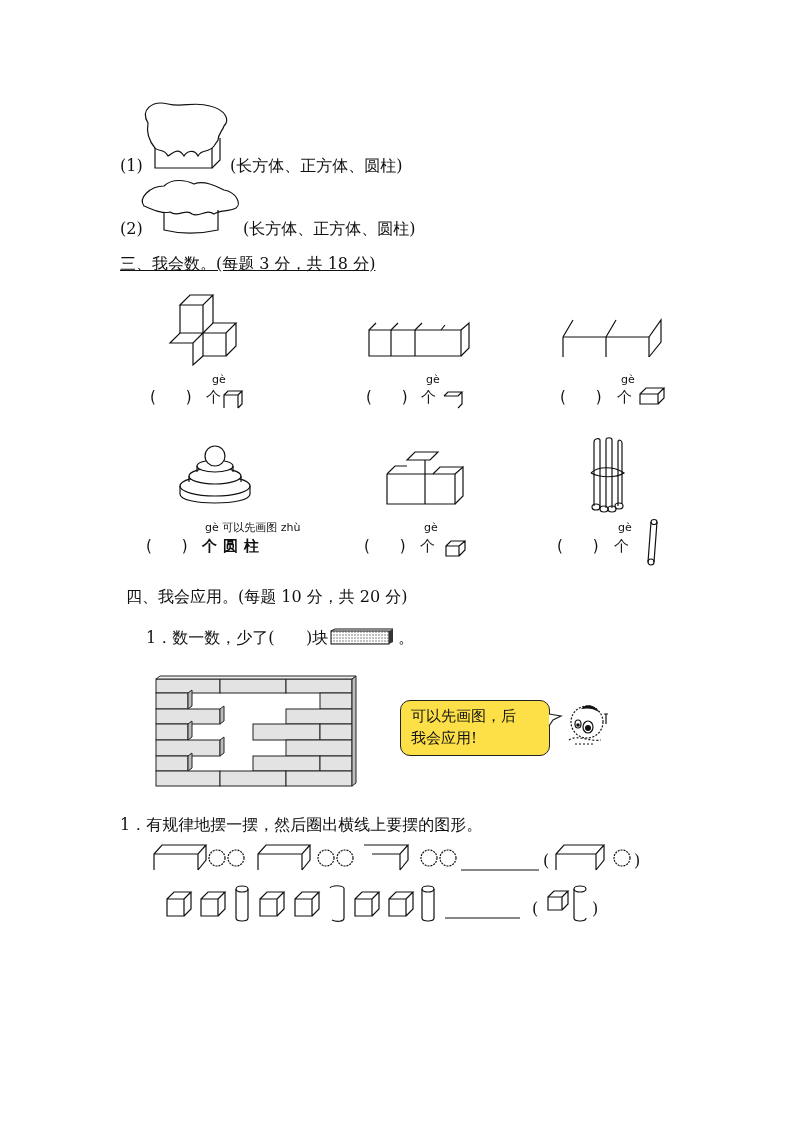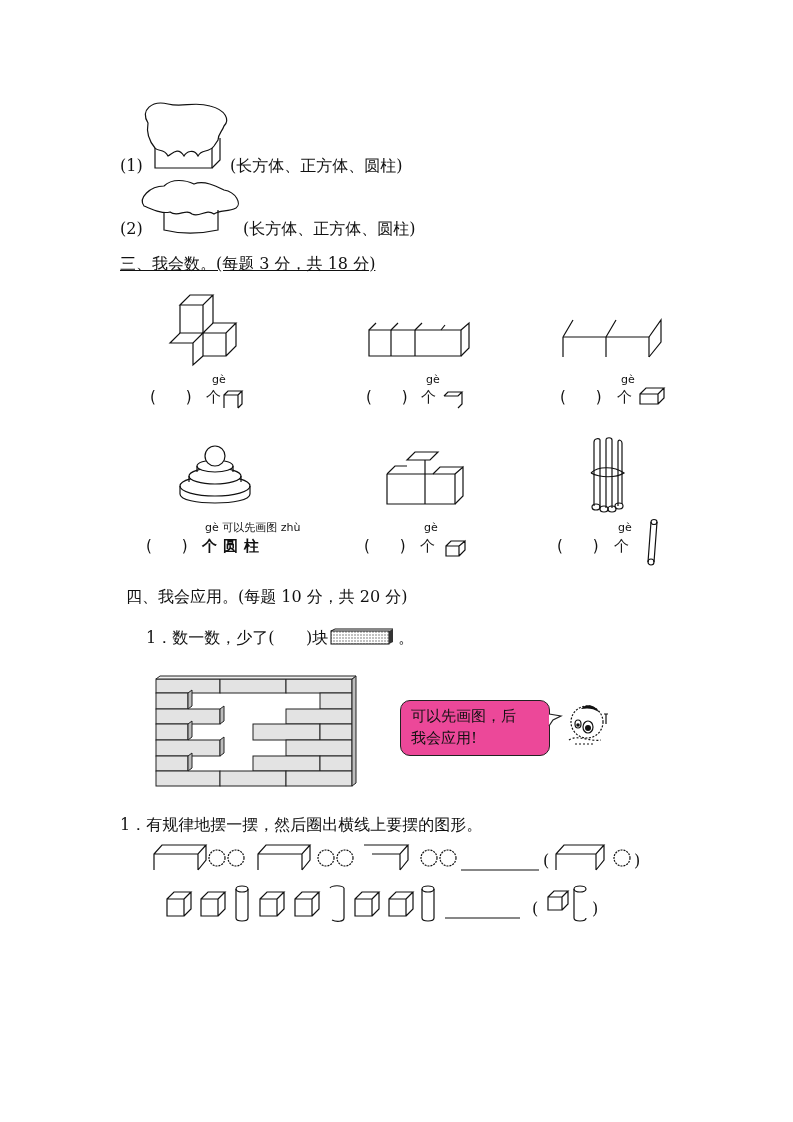--- a/index.html
+++ b/index.html
@@ -5,21 +5,21 @@
   html, body { margin: 0; padding: 0; background: #ffffff; }
   body { width: 793px; height: 1122px; position: relative; overflow: hidden;
          font-family: "DejaVu Serif", "Liberation Serif", serif; color: #111; }
   .abs { position: absolute; }
   .txt { font-size: 16px; line-height: 20px; white-space: nowrap; }
   .pinyin { font-family: "DejaVu Sans", "Liberation Sans", sans-serif; font-size: 11px; line-height: 12px; white-space: nowrap; }
   .ans { font-family: "DejaVu Sans", "Liberation Sans", sans-serif; font-size: 15px; white-space: nowrap; }
   svg { position: absolute; overflow: visible; }
   svg .s { fill: none; stroke: #111; stroke-width: 1.2; }
   svg .f { fill: #fff; stroke: #111; stroke-width: 1.2; }
-  .bubble { border: 1.2px solid #222; border-radius: 10px; background: #ec4899; padding: 4px 10px; font-size: 15px; line-height: 22px; }
+  .bubble { border: 1.2px solid #222; border-radius: 10px; background: #fde047; padding: 4px 10px; font-size: 15px; line-height: 22px; }
 </style>
 </head>
 <body>
 
 <div>
   <span class="abs txt" style="left:120px;top:156px;">(1)</span>
   <svg style="left:138px;top:98px;" width="95" height="75" viewBox="0 0 95 75">
     <path class="s" d="M17 50 L17 70 L74 70 L74 50"></path>
     <path class="s" d="M74 70 L82 62 L82 40"></path>
     <path class="s" d="M10 25 C2 12 14 2 30 6 C45 10 55 3 72 8 C88 12 92 22 86 28 C84 34 80 36 80 42 L76 48 C70 56 64 50 60 58 C56 50 48 54 46 58 C40 48 34 56 30 58 C26 50 20 54 17 50 C12 44 8 36 10 25 Z"></path>

